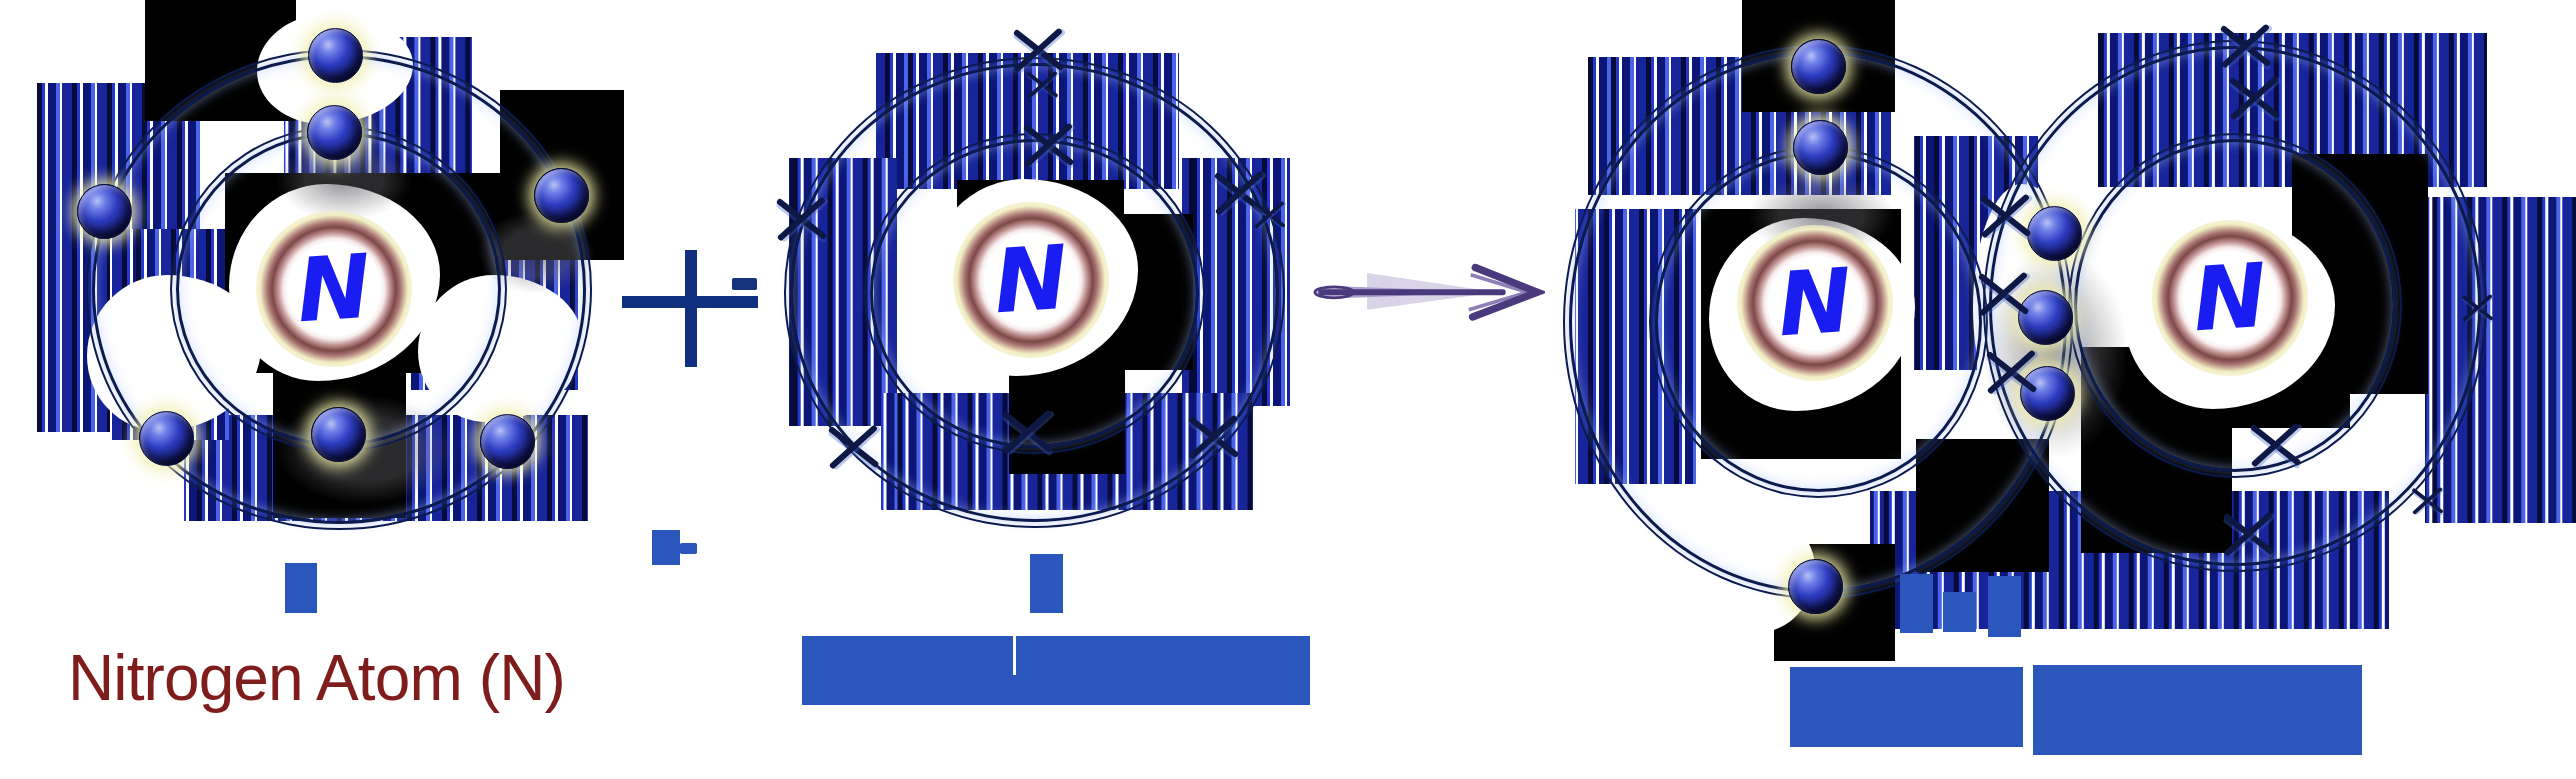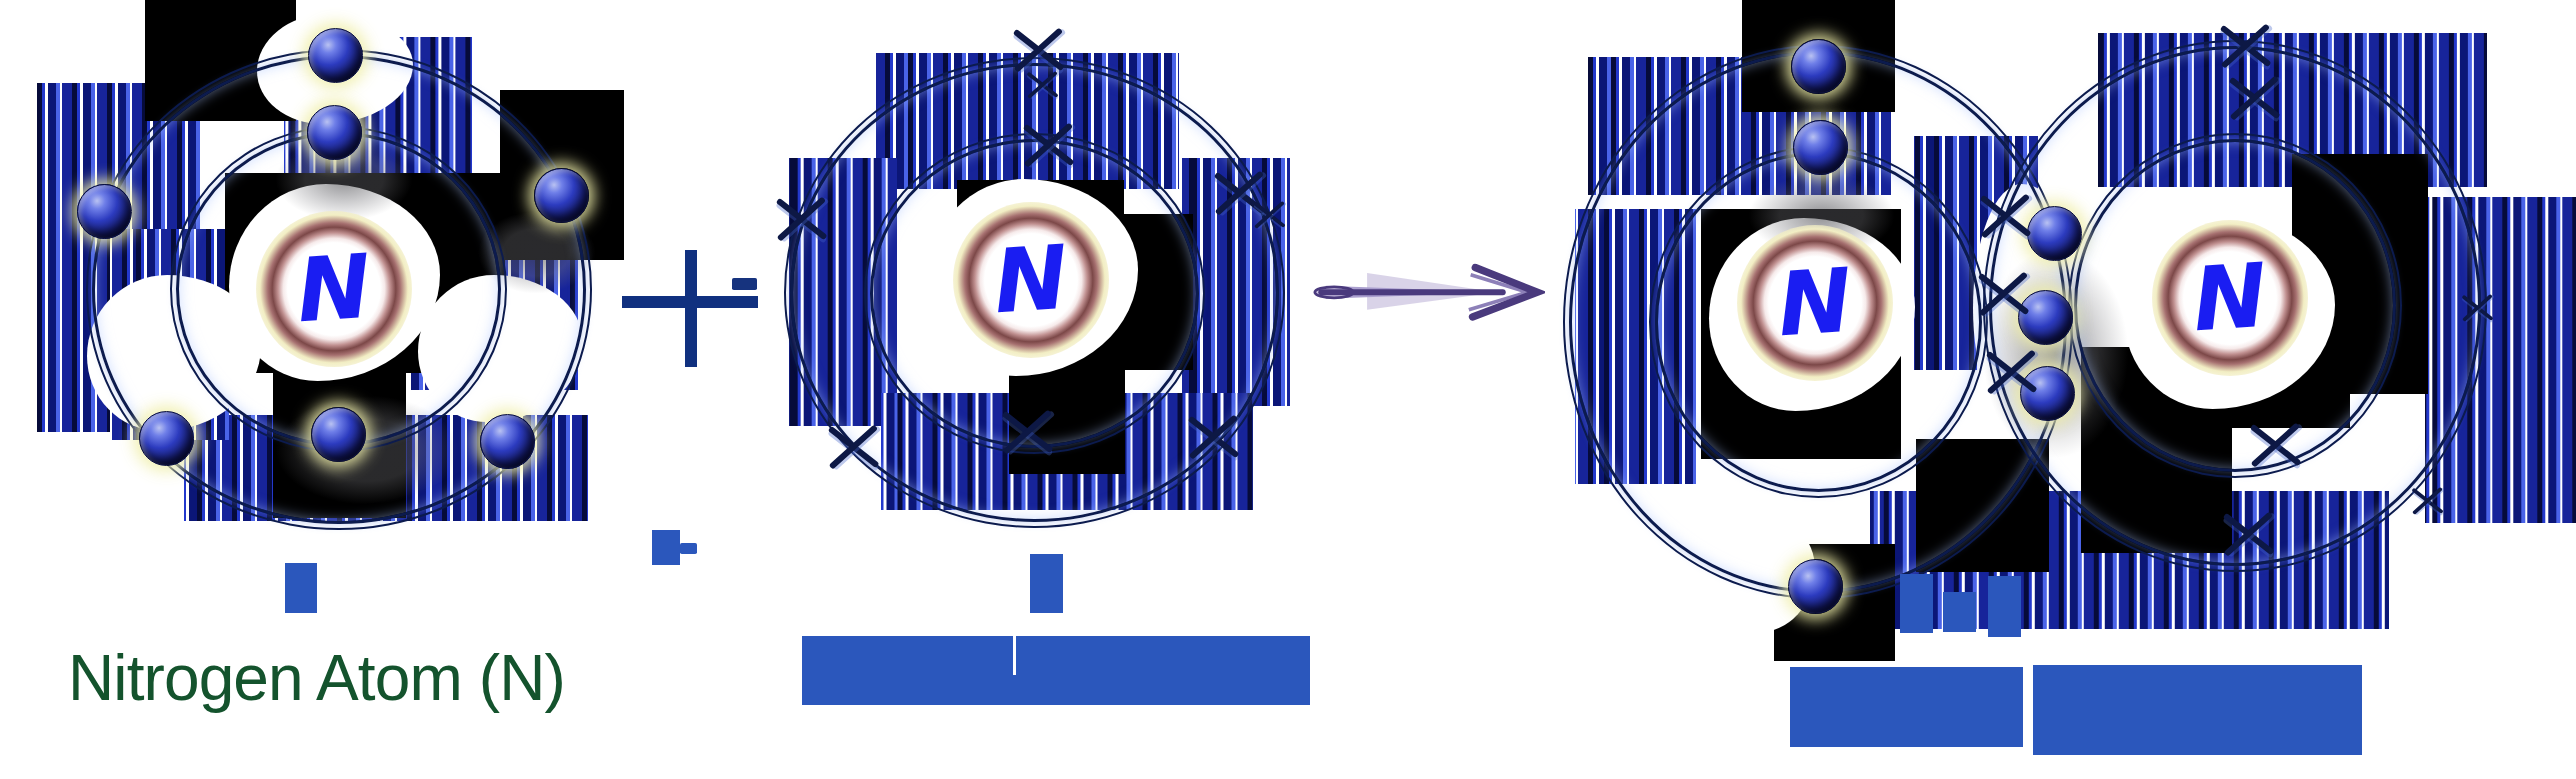--- a/index.html
+++ b/index.html
@@ -29,21 +29,21 @@
     box-shadow:0 0 14.7px 5.5px rgba(240,238,170,.9),inset -3.7px -5.5px 9.2px rgba(0,0,10,.7),
       inset 2.8px 2.8px 5.5px rgba(255,255,255,.45);}
   .xmark{position:absolute;z-index:7;width:53px;height:53px;}
   .xmark::before,.xmark::after{content:"";position:absolute;left:-3.7px;top:24px;width:61px;height:6.4px;
     background:#0d1845;border-radius:2.8px;box-shadow:1.8px 2.8px 0 rgba(70,100,200,.35);}
   .xmark::before{transform:rotate(38deg);}
   .xmark::after{transform:rotate(-42deg);}
   .xmark.small{transform:scale(.62);}
 
   
-  .text-label{position:absolute;z-index:9;color:#14532d;font-size:64px;letter-spacing:-0.9px;white-space:nowrap;}
+  .text-label{position:absolute;z-index:9;color:#7f1d1d;font-size:64px;letter-spacing:-0.9px;white-space:nowrap;}
   #label-left{left:68px;top:641px;}
   .frag{position:absolute;z-index:9;background:#2b57bc;}
   .dashfrag{position:absolute;z-index:9;background:#16337e;border-radius:1.8px;}
   #bar-mid{left:802px;top:636px;width:508px;height:69px;}
   #bar-mid .notch{position:absolute;left:211px;top:0;width:2.8px;height:39px;background:#fff;}
   #bar-right-1{left:1790px;top:667px;width:233px;height:80px;}
   #bar-right-2{left:2033px;top:665px;width:329px;height:90px;}
   #block-1{left:1900px;top:574px;width:33px;height:59px;}
   #block-2{left:1943px;top:592px;width:33px;height:40px;}
   #block-3{left:1988px;top:576px;width:33px;height:61px;}

